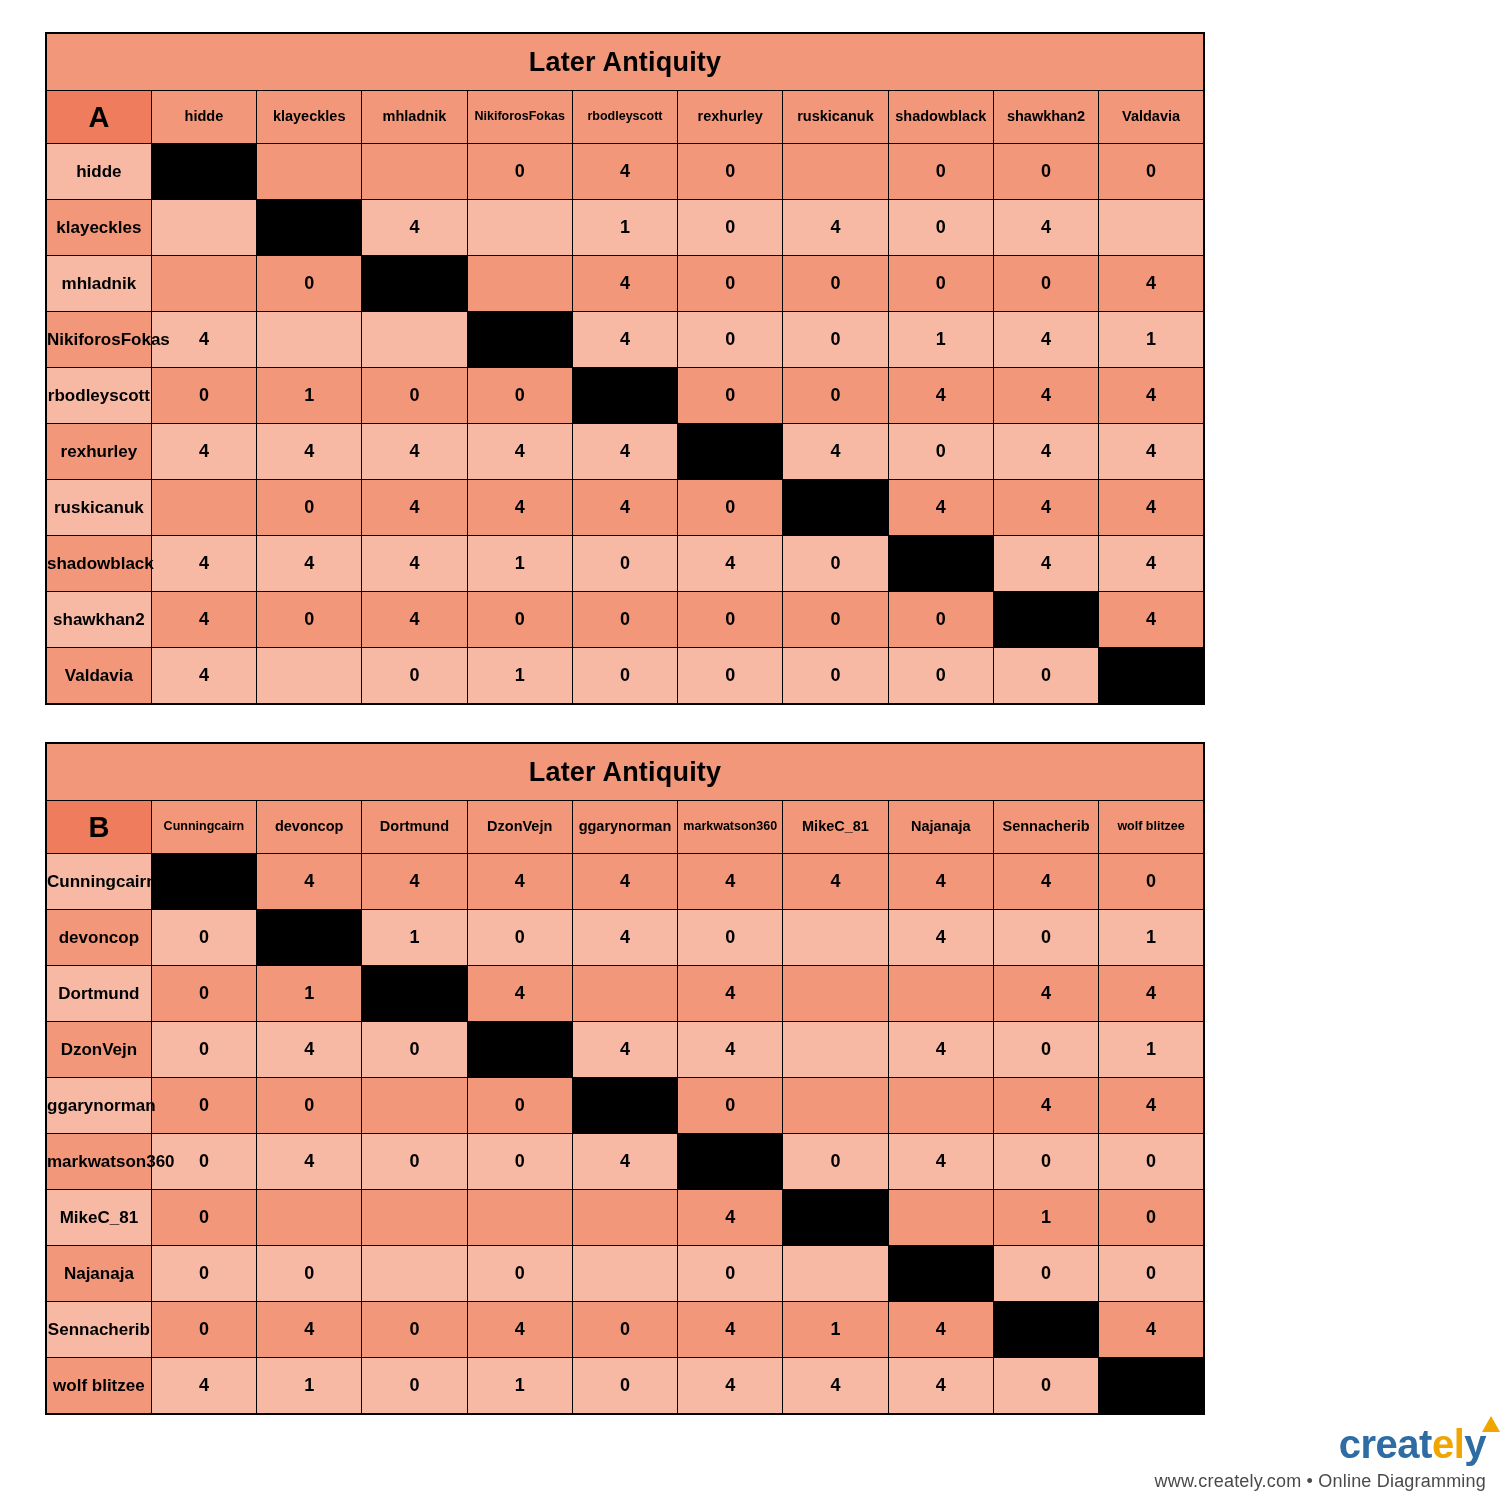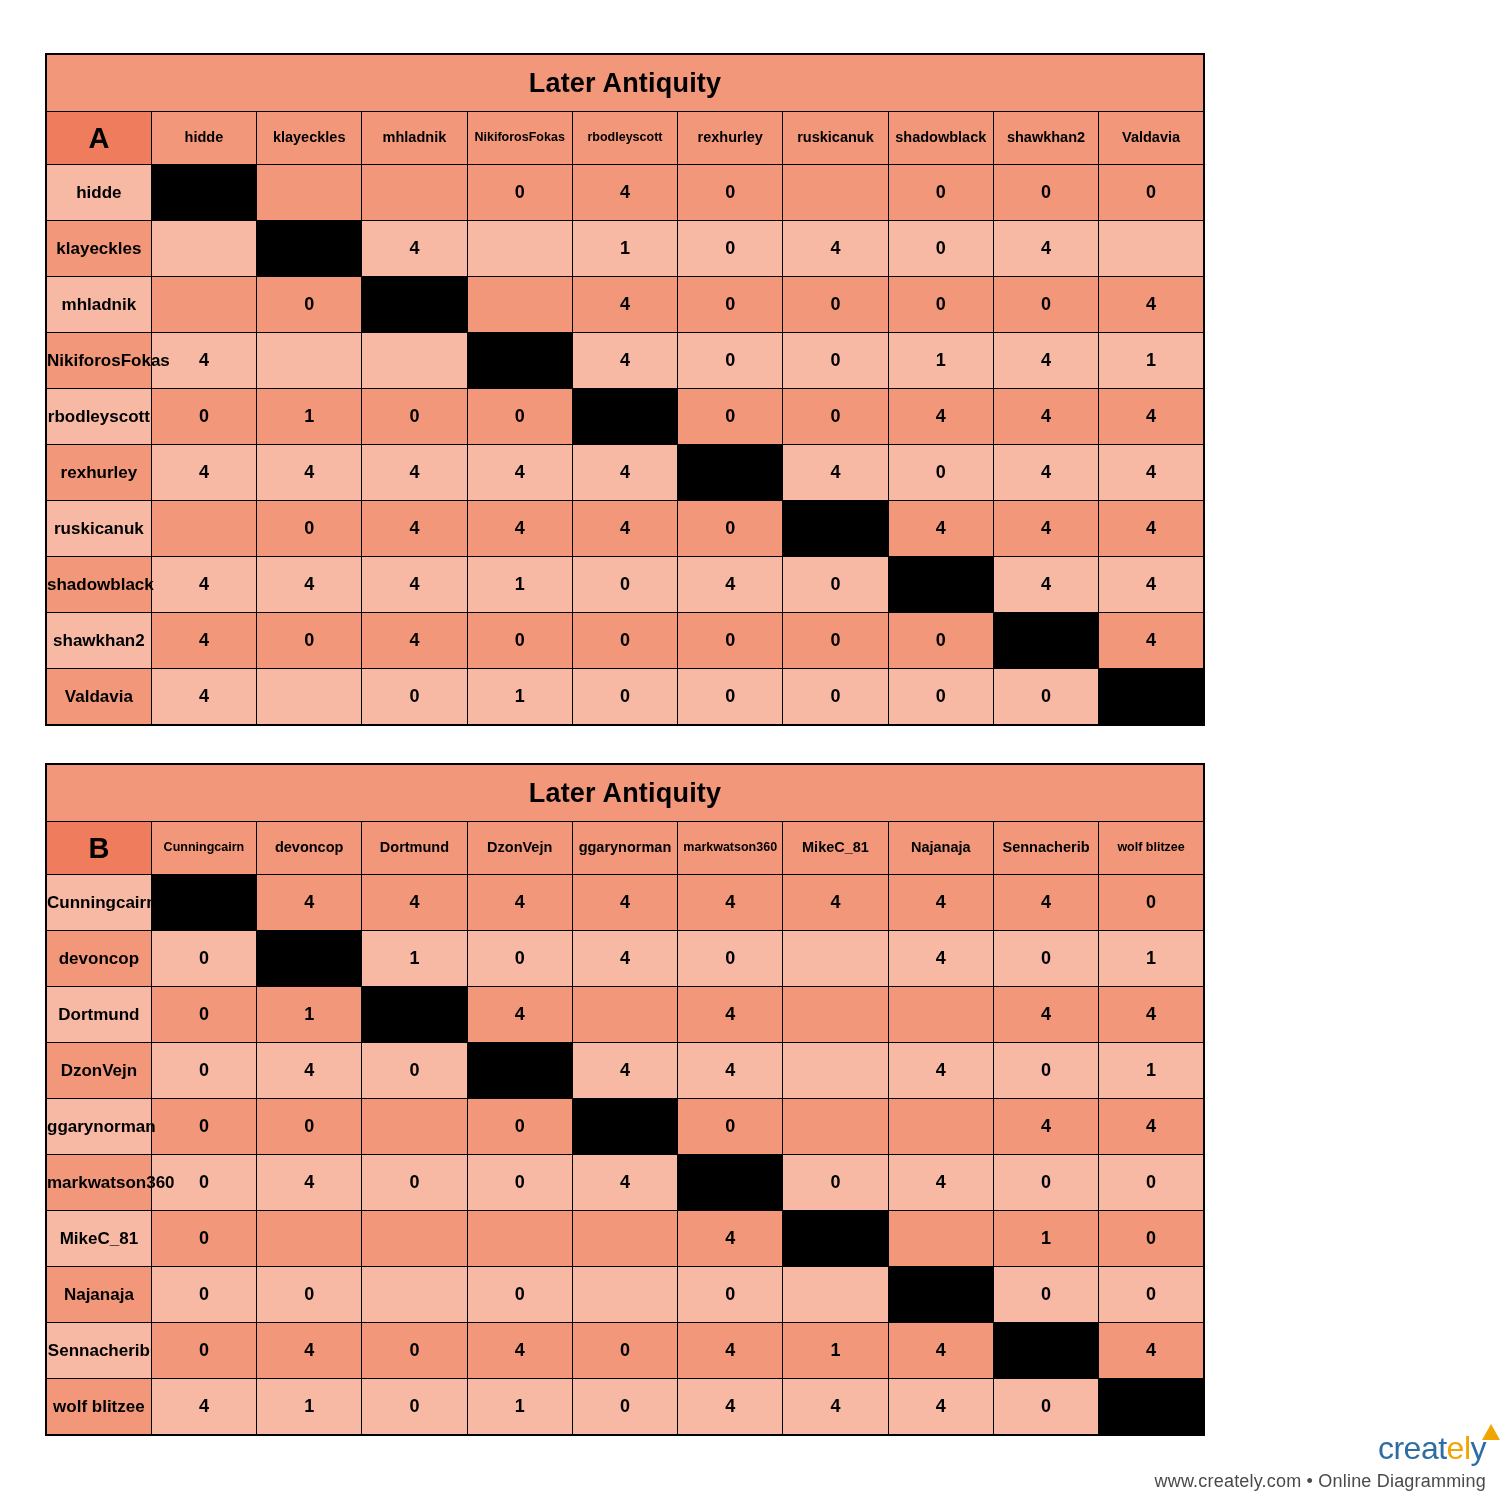--- a/index.html
+++ b/index.html
@@ -20,21 +20,20 @@
     width: 1160px;
   }
   #block-a { top: 32px; }
   #block-b { top: 742px; }
 
   table.matrix {
     border-collapse: collapse;
     table-layout: fixed;
     width: 1160px;
     border: 2px solid #000;
-    margin-top: 21px;
   }
   table.matrix td, table.matrix th {
     border: 1.5px solid #000;
     padding: 0;
     text-align: center;
     vertical-align: middle;
     background: #f2a88f;
     color: #000;
   }
   .title-cell {
@@ -81,22 +80,22 @@
   }
   
   #creately-logo {
     position: absolute;
     right: 24px;
     bottom: 18px;
     text-align: right;
     font-family: "Liberation Sans", sans-serif;
   }
   #creately-logo .logo-main {
-    font-size: 32px;
-    font-weight: normal;
+    font-size: 40px;
+    font-weight: bold;
     color: #2d6da3;
     letter-spacing: -0.5px;
     line-height: 1;
     position: relative;
     display: inline-block;
   }
   #creately-logo .logo-main .accent { color: #f0a500; }
   #creately-logo .logo-sub {
     font-size: 18px;
     color: #4a4a4a;

